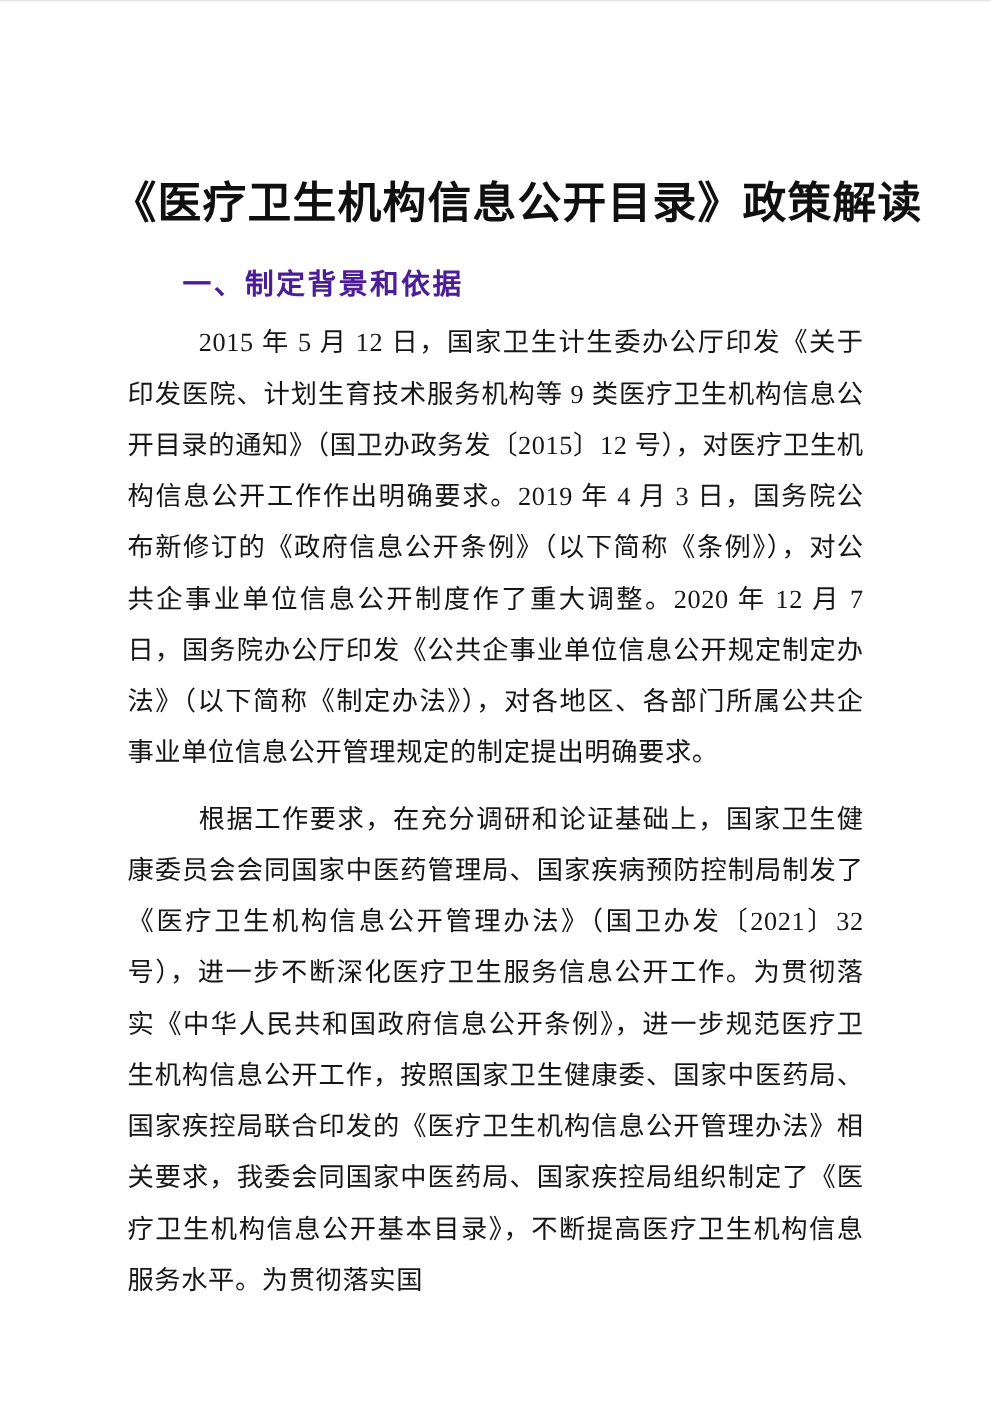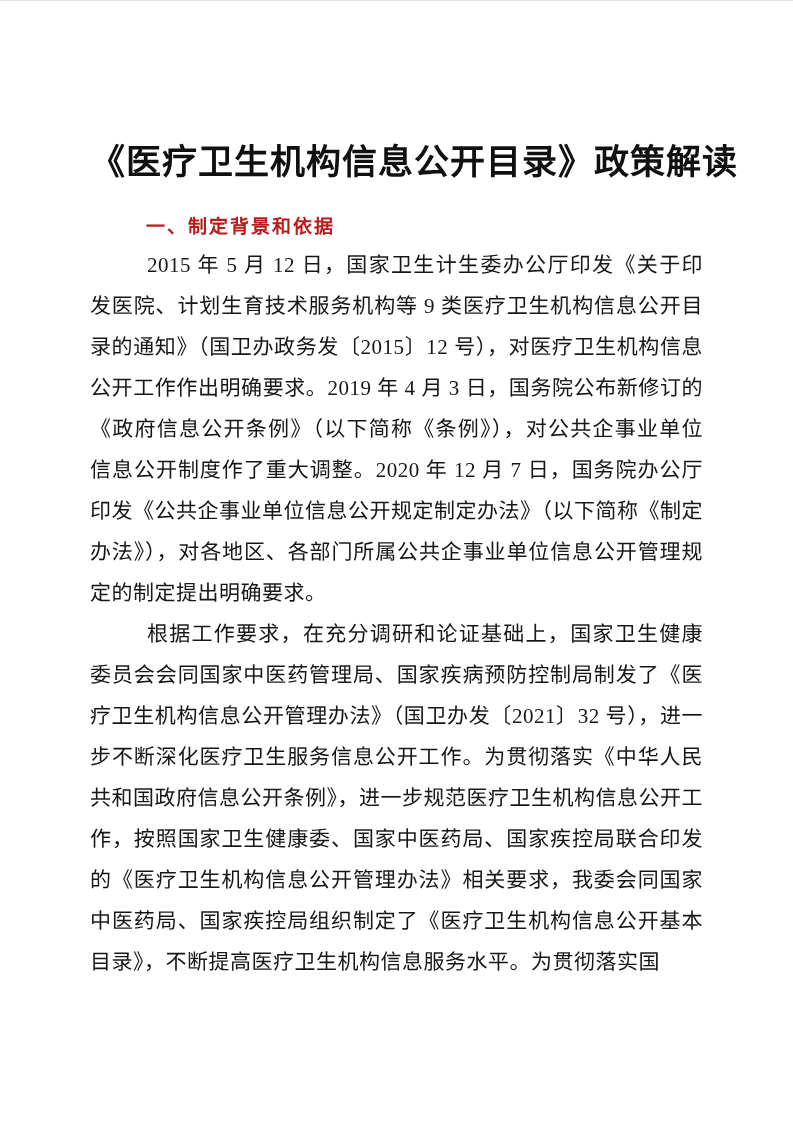--- a/index.html
+++ b/index.html
@@ -30,30 +30,30 @@
     line-height: 46px;
     color: #101010;
     letter-spacing: 1px;
     white-space: nowrap;
   }
   .section-heading {
     margin: 26px 0 0 0;
     padding-left: 56px;
     font-family: "Liberation Sans", "DejaVu Sans", sans-serif;
     font-weight: 700;
-    font-size: 19px;
+    font-size: 23px;
     line-height: 30px;
-    color: #b91c1c;
+    color: #4c1d95;
     letter-spacing: 2px;
   }
   .body-text {
     margin-top: 3px;
   }
   .body-text p {
-    margin: 0;
+    margin: 12px;
     font-family: "Liberation Serif", "DejaVu Serif", serif;
     font-size: 21px;
     line-height: 41px;
     color: #161616;
     text-align: justify;
     text-justify: inter-ideograph;
     text-indent: 57px;
     letter-spacing: 0.5px;
   }
 </style>

